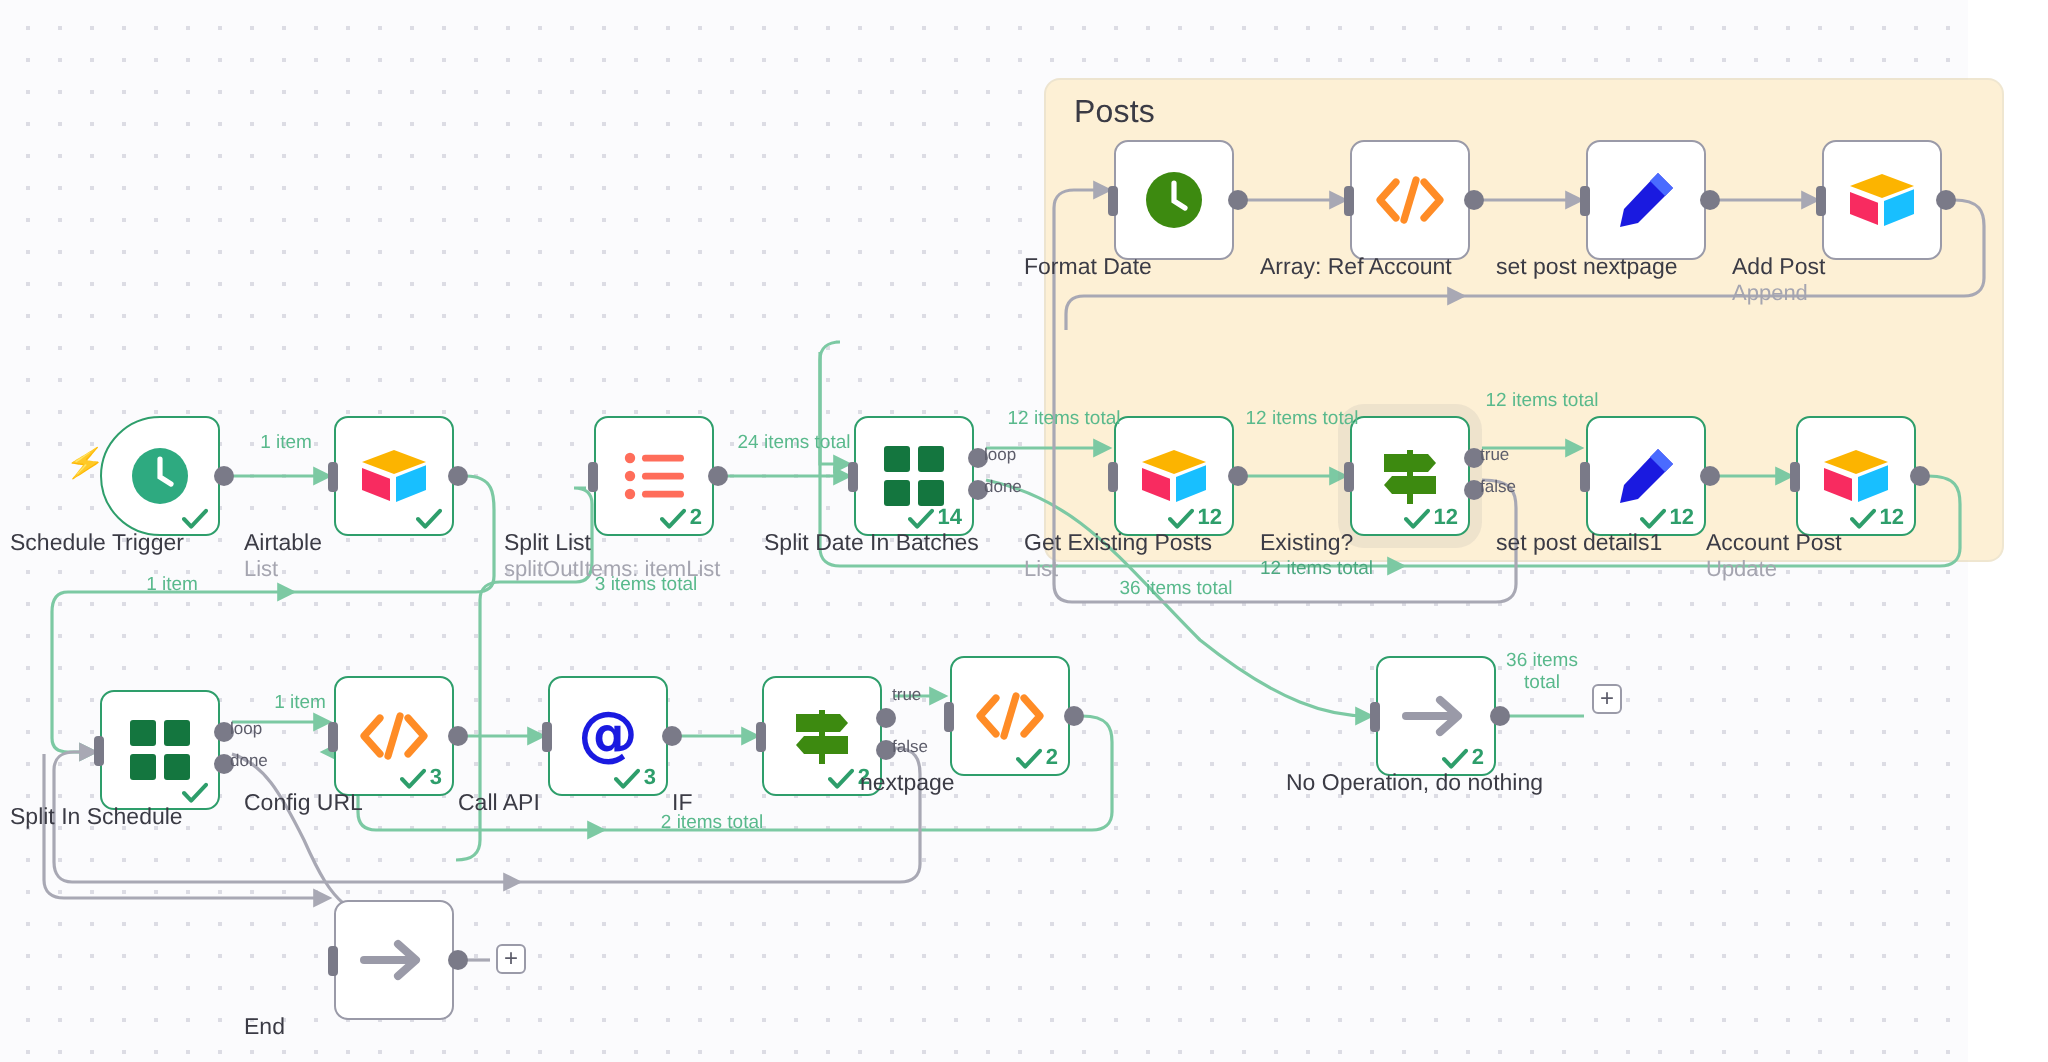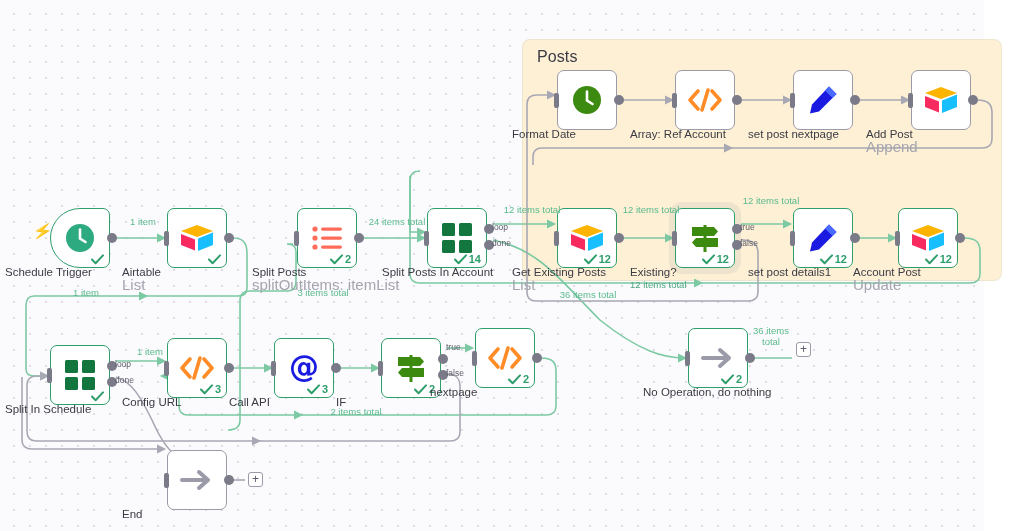--- a/index.html
+++ b/index.html
@@ -61,21 +61,21 @@
     transform: translateX(-50%);
     width: 150px;
     text-align: left;
     font-size: 11.5px;
     color: #3b3b45;
     line-height: 13px;
     white-space: normal;
   }
   .node-sub {
     display: block;
-    font-size: 15px;
+    font-size: 11px;
     color: #a5a5b0;
     line-height: 12px;
   }
   .node-items {
     display: block;
     font-size: 9.5px;
     color: #4ca880;
     line-height: 12px;
   }
   
@@ -277,42 +277,42 @@
               <rect x="11" y="22.4" width="21" height="3.4" rx="1.7" fill="#ff6d5a"></rect>
             </svg>
           </span>
           <div class="badge">
             <svg width="13" height="11" viewBox="0 0 13 11">
               <path d="M1 5.5 L4.6 9.3 L12 1.4" stroke="#2e9e6b" stroke-width="2" fill="none" stroke-linecap="round" stroke-linejoin="round"></path>
             </svg>
             <span>2</span>
           </div>
         </div>
-        <div class="node-label"><span>Split Posts</span><span class="node-sub">splitOutItems: itemList</span></div>
+        <div class="node-label"><span>Split List</span><span class="node-sub">splitOutItems: itemList</span></div>
       </div>
       <div class="in-bar" style="left: 294px; top: 231px;"></div>
       <div class="out-dot" style="left: 354px; top: 233px;"></div>
       <div class="node executed" style="left: 427px; top: 208px;">
         <div class="node-box">
           <span>
             <svg class="icon" width="30" height="30" viewBox="0 0 30 30">
               <rect x="0" y="0" width="13" height="13" rx="1.5" fill="#14763f"></rect>
               <rect x="17" y="0" width="13" height="13" rx="1.5" fill="#14763f"></rect>
               <rect x="0" y="17" width="13" height="13" rx="1.5" fill="#14763f"></rect>
               <rect x="17" y="17" width="13" height="13" rx="1.5" fill="#14763f"></rect>
             </svg>
           </span>
           <div class="badge">
             <svg width="13" height="11" viewBox="0 0 13 11">
               <path d="M1 5.5 L4.6 9.3 L12 1.4" stroke="#2e9e6b" stroke-width="2" fill="none" stroke-linecap="round" stroke-linejoin="round"></path>
             </svg>
             <span>14</span>
           </div>
         </div>
-        <div class="node-label"><span>Split Posts In Account</span></div>
+        <div class="node-label"><span>Split Date In Batches</span></div>
       </div>
       <div class="in-bar" style="left: 424px; top: 231px;"></div>
       <div class="out-dot" style="left: 484px; top: 224px;"></div>
       <div class="out-dot" style="left: 484px; top: 240px;"></div>
       <div class="node dim" style="left: 557px; top: 70px;">
         <div class="node-box">
           <span>
             <svg class="icon" width="34" height="34" viewBox="0 0 34 34">
               <circle cx="17" cy="17" r="14" fill="#3d8a10"></circle>
               <path d="M17 8.5 L17 17.5 L22.5 21" stroke="#fff" stroke-width="2.6" fill="none" stroke-linecap="round"></path>

